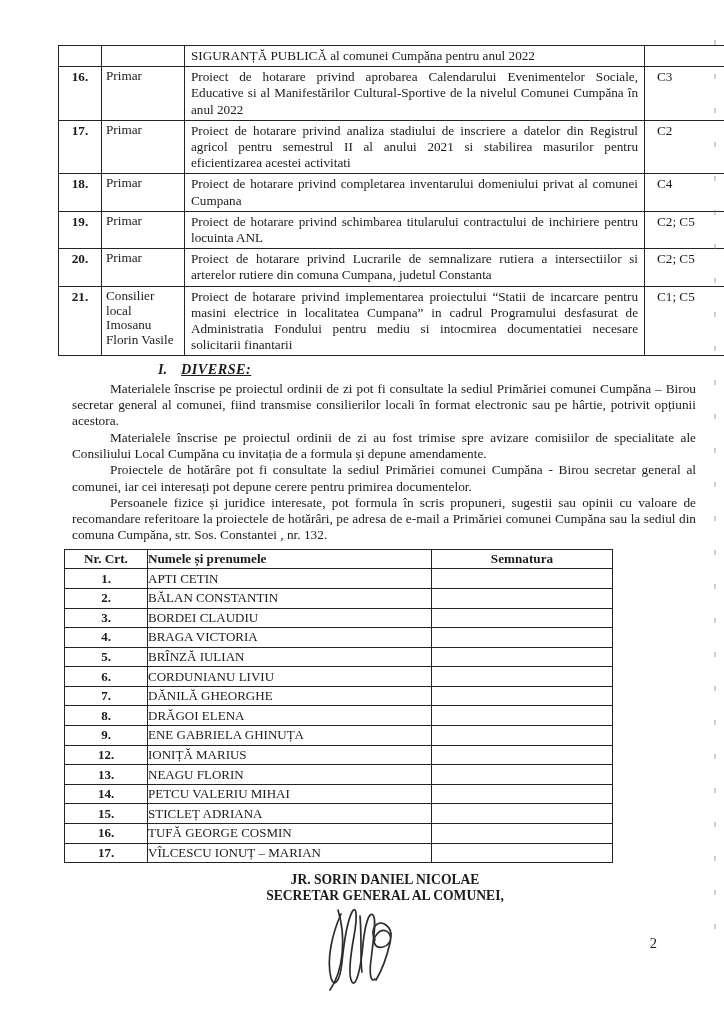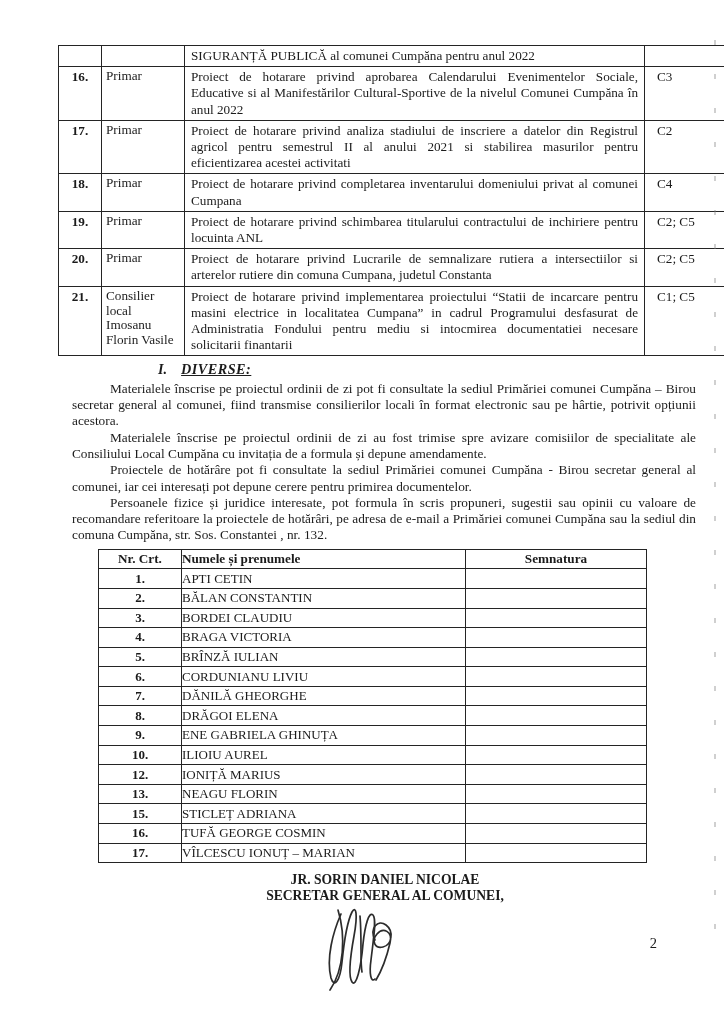--- a/index.html
+++ b/index.html
@@ -46,21 +46,21 @@
     font-style: italic;
     margin: 3px 0 3px 86px;
     text-align: left;
   }
   .diverse-heading .hn { margin-right: 14px; }
   .diverse-heading .hl { text-decoration: underline; letter-spacing: .5px; }
   .diverse p { margin: 0; text-indent: 38px; }
 
   
   .att-table {
-    margin: 5px 0 0 98px;
+    margin: 5px 0 0 64px;
     width: 545px;
     table-layout: fixed;
     font-size: 13px;
   }
   .att-table th, .att-table td {
     border: 1.4px solid #242424;
     vertical-align: middle;
     height: 18.6px;
     padding: 0;
   }
@@ -210,32 +210,32 @@
           <td class="a-nr">8.</td>
           <td class="a-name">DRĂGOI ELENA</td>
           <td class="a-sig"></td>
         </tr>
         <tr>
           <td class="a-nr">9.</td>
           <td class="a-name">ENE GABRIELA GHINUȚA</td>
           <td class="a-sig"></td>
         </tr>
         <tr>
-          <td class="a-nr">10.</td>
-          <td class="a-name">ILIOIU AUREL</td>
-          <td class="a-sig"></td>
-        </tr>
-        <tr>
           <td class="a-nr">12.</td>
           <td class="a-name">IONIȚĂ MARIUS</td>
           <td class="a-sig"></td>
         </tr>
         <tr>
           <td class="a-nr">13.</td>
           <td class="a-name">NEAGU FLORIN</td>
+          <td class="a-sig"></td>
+        </tr>
+        <tr>
+          <td class="a-nr">14.</td>
+          <td class="a-name">PETCU VALERIU MIHAI</td>
           <td class="a-sig"></td>
         </tr>
         <tr>
           <td class="a-nr">15.</td>
           <td class="a-name">STICLEȚ ADRIANA</td>
           <td class="a-sig"></td>
         </tr>
         <tr>
           <td class="a-nr">16.</td>
           <td class="a-name">TUFĂ GEORGE COSMIN</td>

